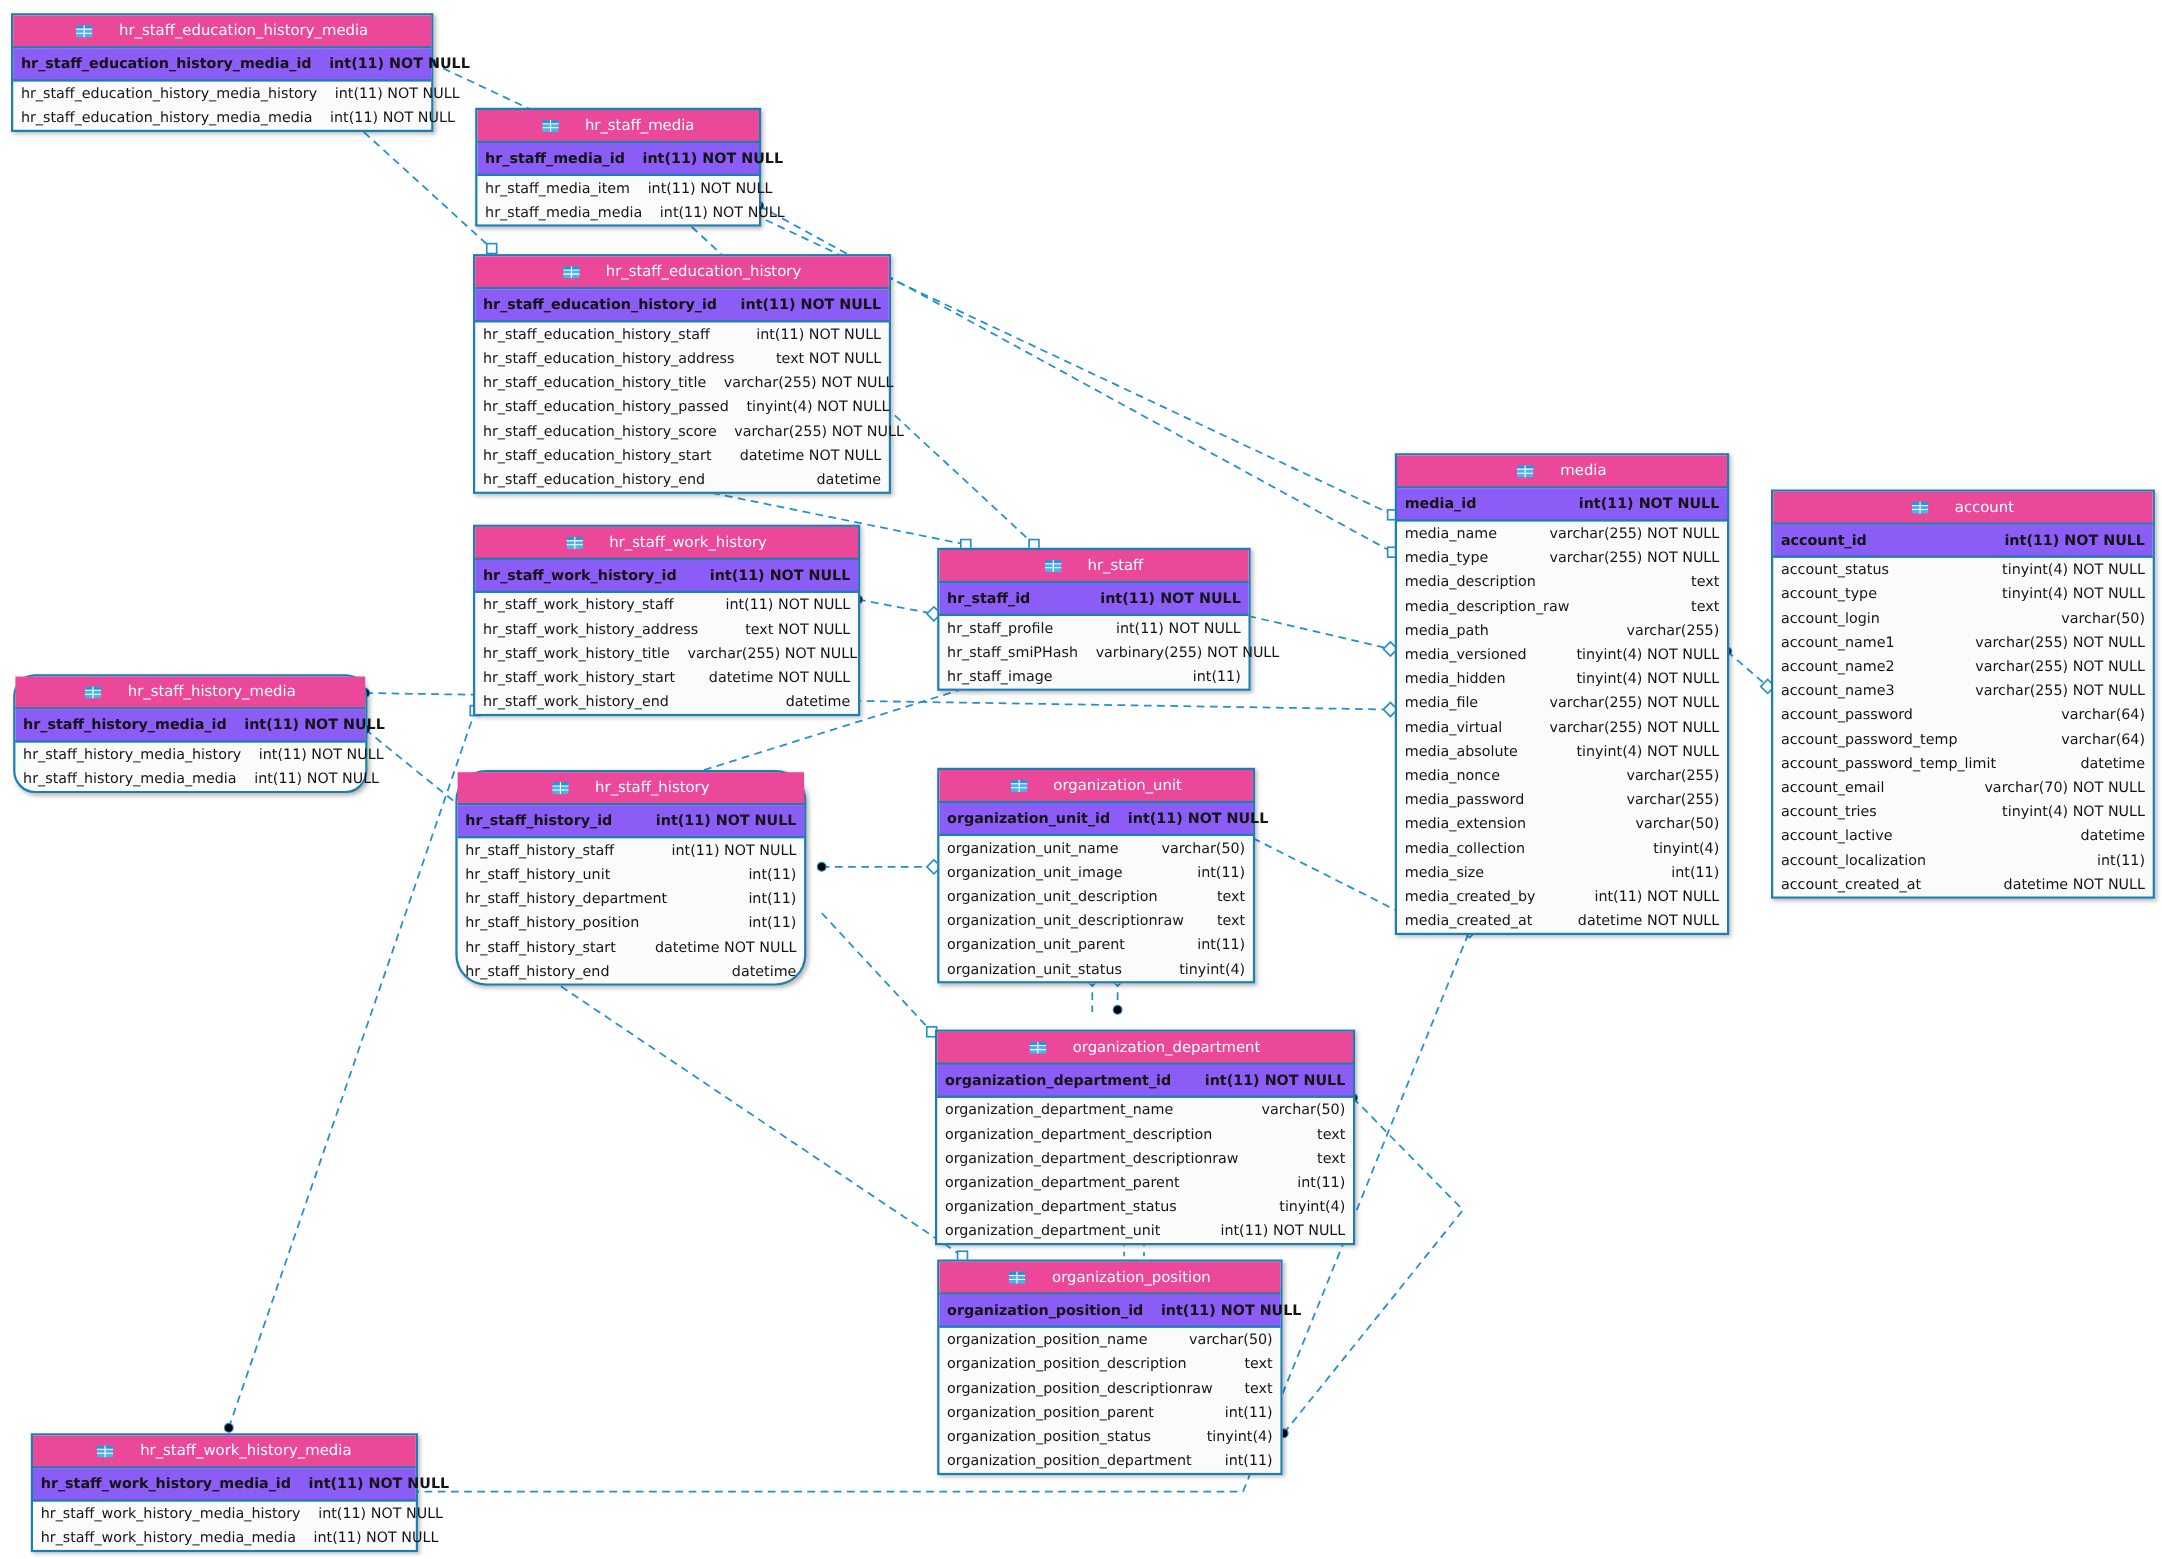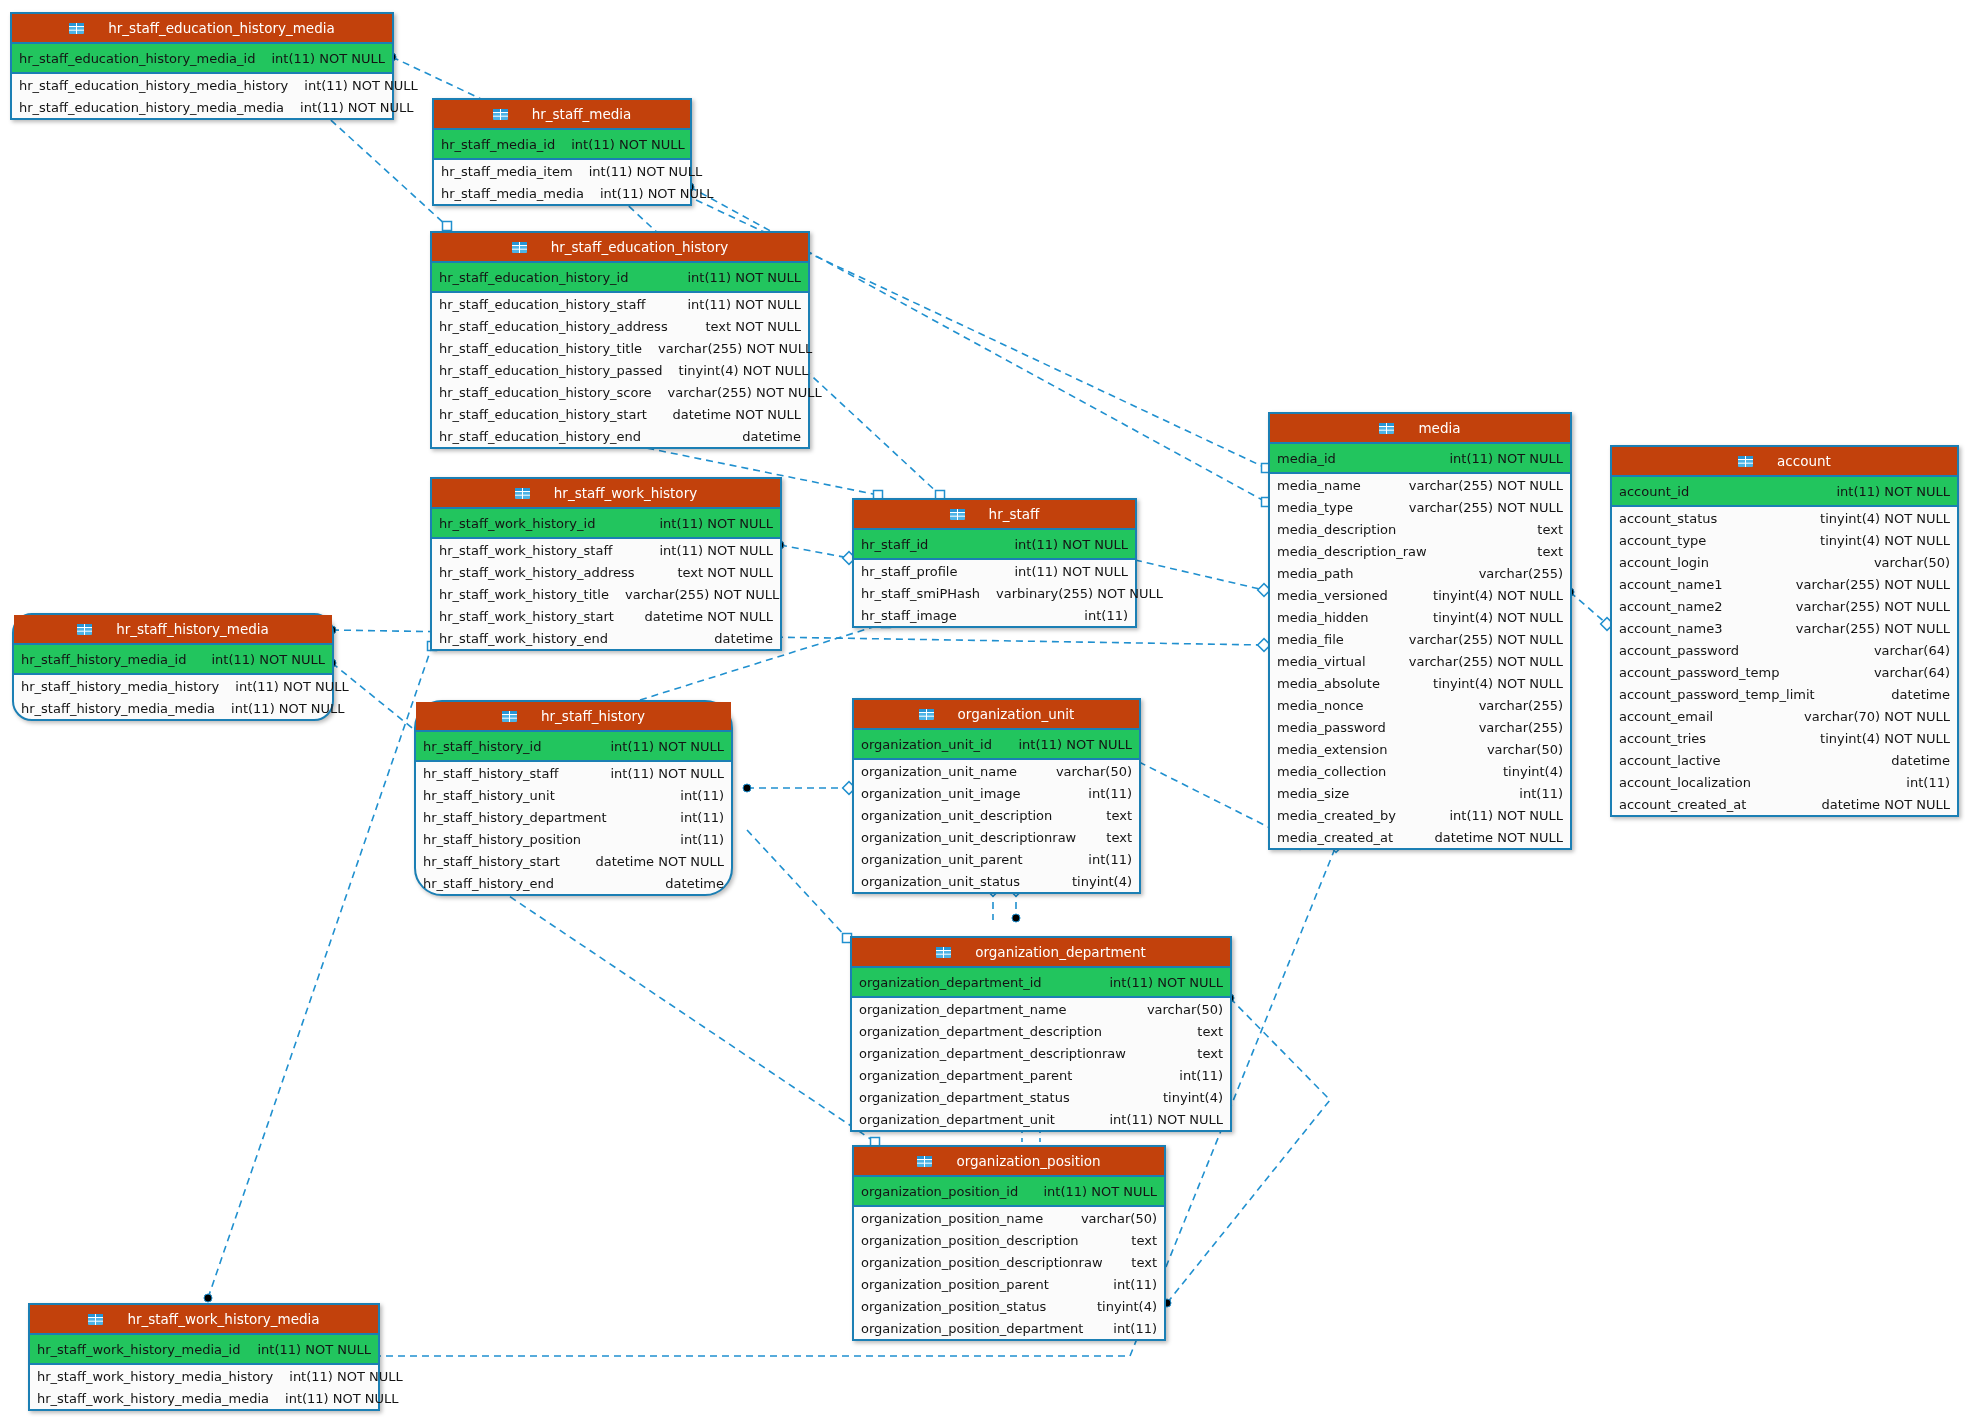--- a/index.html
+++ b/index.html
@@ -10,34 +10,34 @@
   }
   #relations-svg{position:absolute;left:0;top:0;z-index:1;}
   .er-table{
     position:absolute;z-index:2;
     background:#fbfbfb;
     border:2px solid #1b7fb4;
     box-shadow:2px 2px 4px rgba(0,0,0,0.28);
     font-size:13px;color:#141414;
   }
   .thead{
-    background:#c2410c;color:#ffffff;height:28px;
+    background:#ec4899;color:#ffffff;height:28px;
     display:flex;align-items:center;justify-content:center;gap:24px;
     border-bottom:2px solid #1b7fb4;
     font-size:13.5px;white-space:nowrap;padding:0 22px;
   }
   .ticon{display:inline-flex;align-items:center;}
   .trow{
     display:flex;align-items:center;justify-content:space-between;
     height:22px;padding:0 7px;white-space:nowrap;
   }
   .trow.pk{
-    height:28px;font-weight:normal;
+    height:28px;font-weight:bold;
     border-bottom:2px solid #1b7fb4;
-    background:#22c55e;
+    background:#8b5cf6;
   }
   .cname{margin-right:16px;}
   .ctype{margin-left:auto;text-align:right;}
 </style>
 </head>
 <body>
 
 <svg id="relations-svg" width="1965" height="1417" viewBox="0 0 1965 1417">
     <polyline points="322,112 447,226" fill="none" stroke="#2090cf" stroke-width="1.6" stroke-dasharray="7 5"></polyline>
     <rect x="442.5" y="221.5" width="9" height="9" fill="#ffffff" stroke="#2090cf" stroke-width="1.5"></rect>

